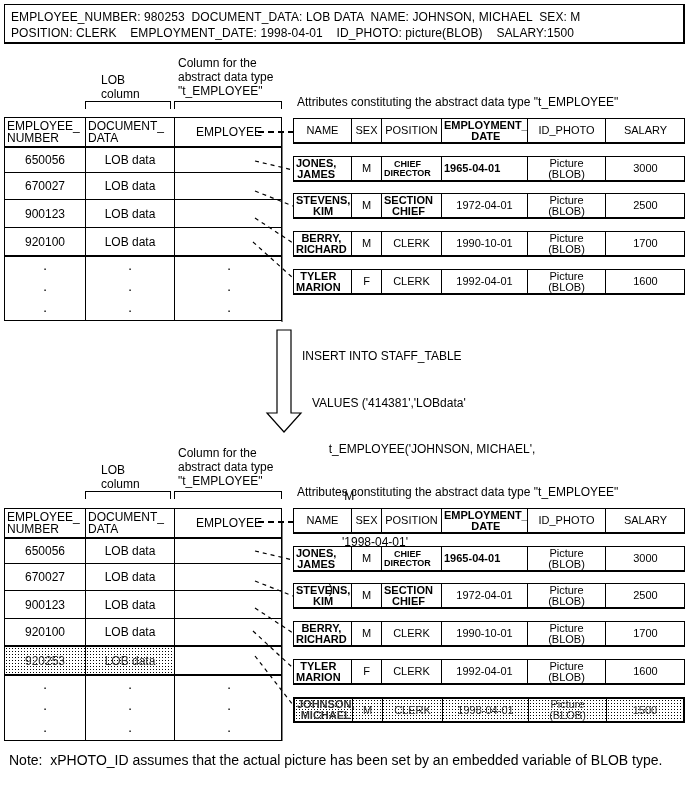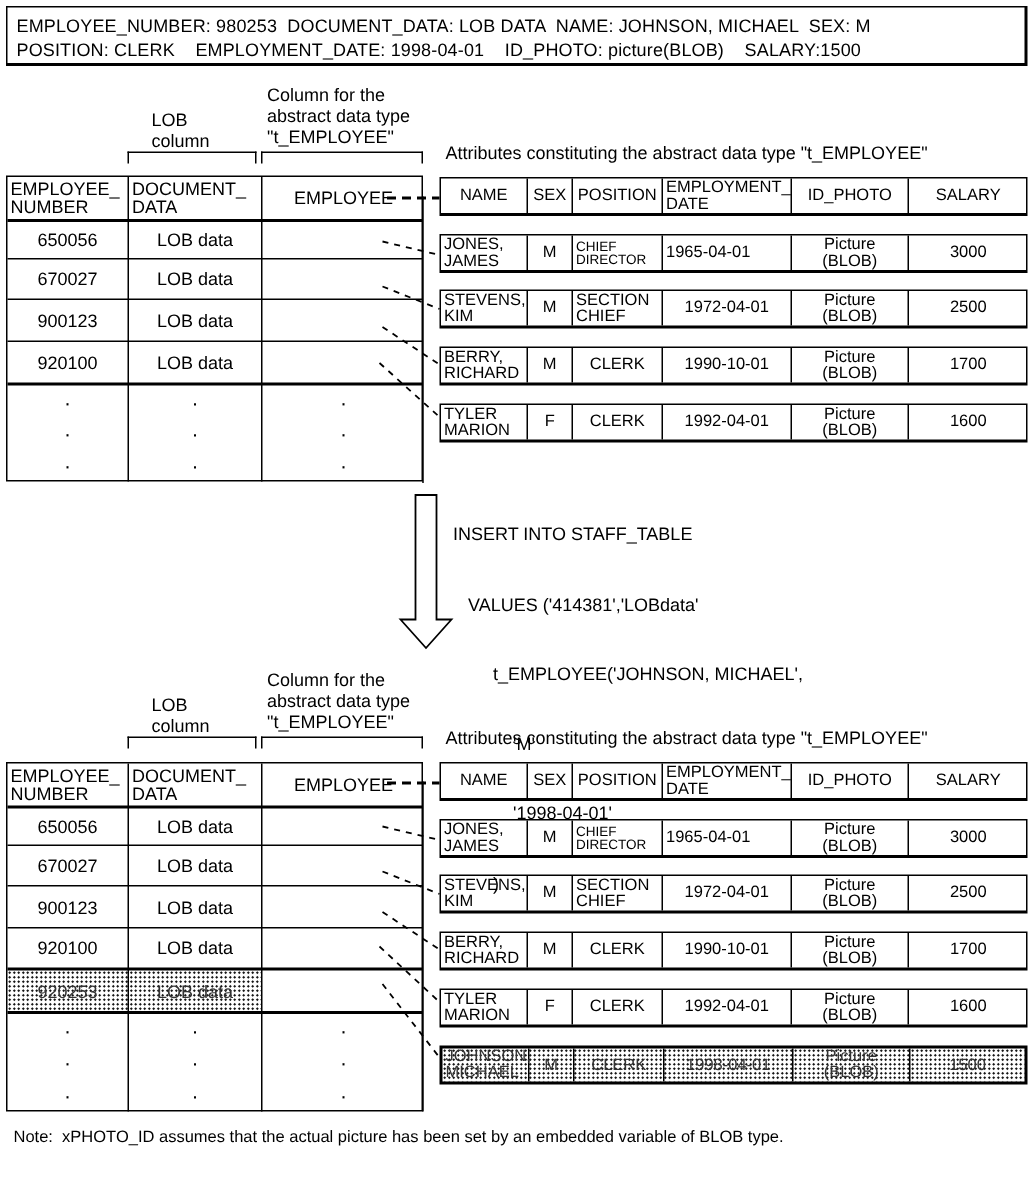--- a/index.html
+++ b/index.html
@@ -29,28 +29,28 @@
     .attr-row {
       position: absolute; left: 293px; width: 392px; height: 26px;
       border: 1px solid #000; border-bottom-width: 2px;
     }
     .attr-row .c {
       position: absolute; top: 0; bottom: 0; display: flex; align-items: center;
       justify-content: center; text-align: center; font-size: 11px; line-height: 11px;
       border-right: 1px solid #000;
     }
     .attr-row .c:last-child { border-right: none; }
-    .attr-row .c.left { justify-content: flex-start; text-align: left; padding-left: 2px; }
+    .attr-row .c.left { justify-content: flex-start; text-align: center; padding-left: 2px; font-weight: bold; }
     .attr-row .c.small { font-size: 9px; line-height: 9px; }
     .dotted-bg {
       background-image: radial-gradient(#000 0.6px, transparent 0.7px);
       background-size: 3px 3px;
     }
     .sql { font-size: 12px; line-height: 15.5px; white-space: pre; }
-    .note { font-size: 11px; white-space: pre; }
+    .note { font-size: 14px; white-space: pre; }
     svg { position: absolute; left: 0; top: 0; }
   </style>
 </head>
 <body>
 
 <div class="abs record-box">
   <div>EMPLOYEE_NUMBER: 980253  DOCUMENT_DATA: LOB DATA  NAME: JOHNSON, MICHAEL  SEX: M</div>
   <div>POSITION: CLERK    EMPLOYMENT_DATE: 1998-04-01    ID_PHOTO: picture(BLOB)    SALARY:1500</div>
 </div>
 

